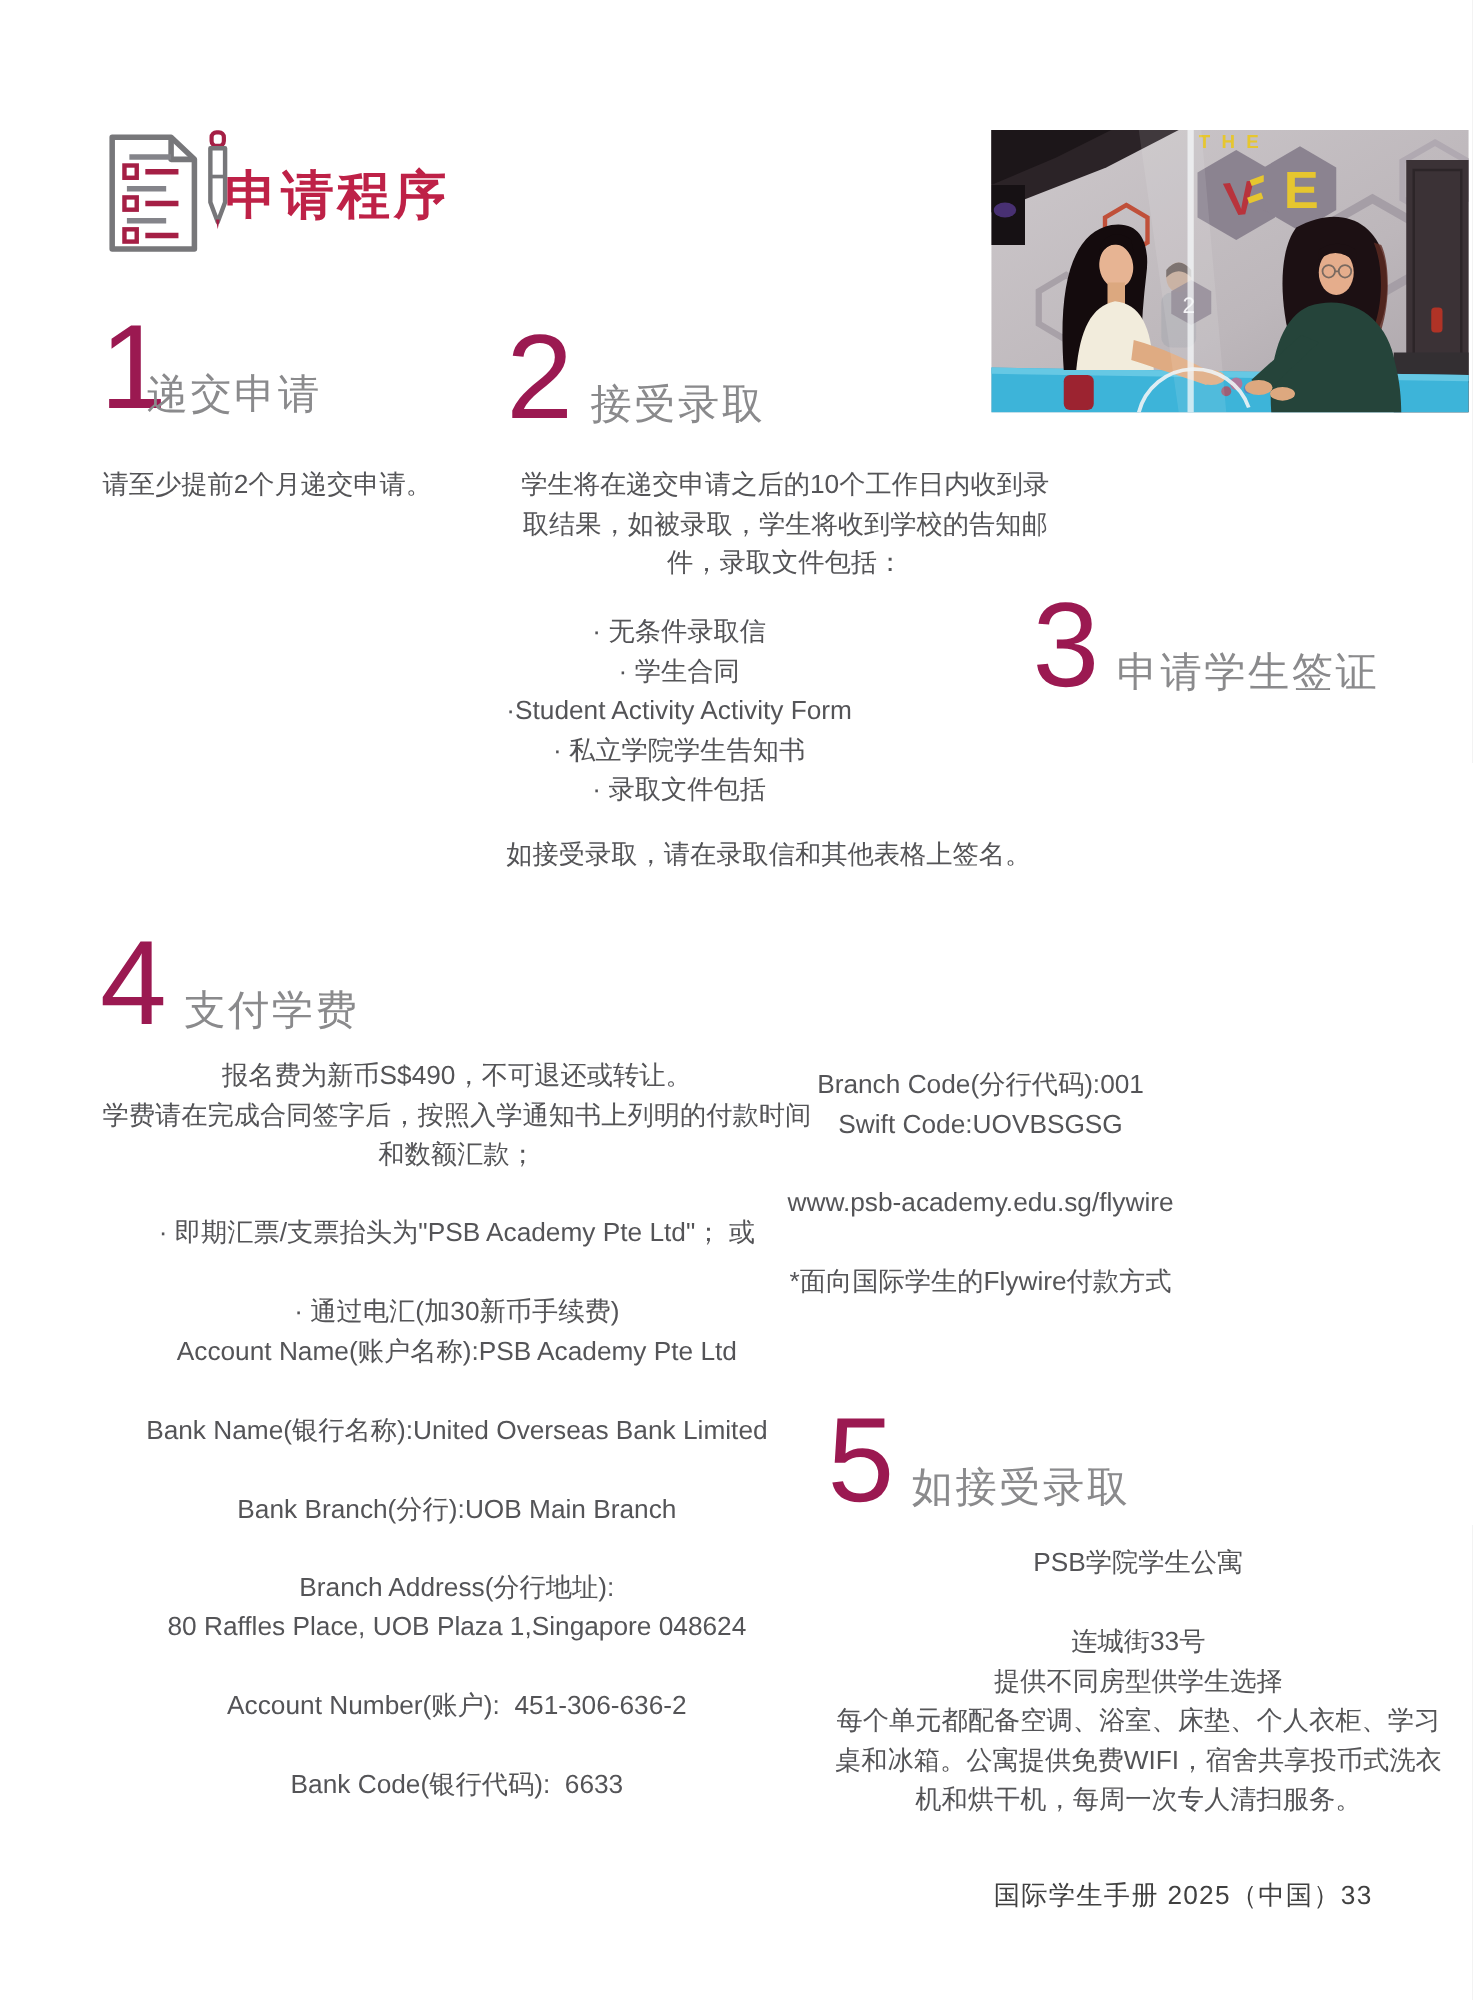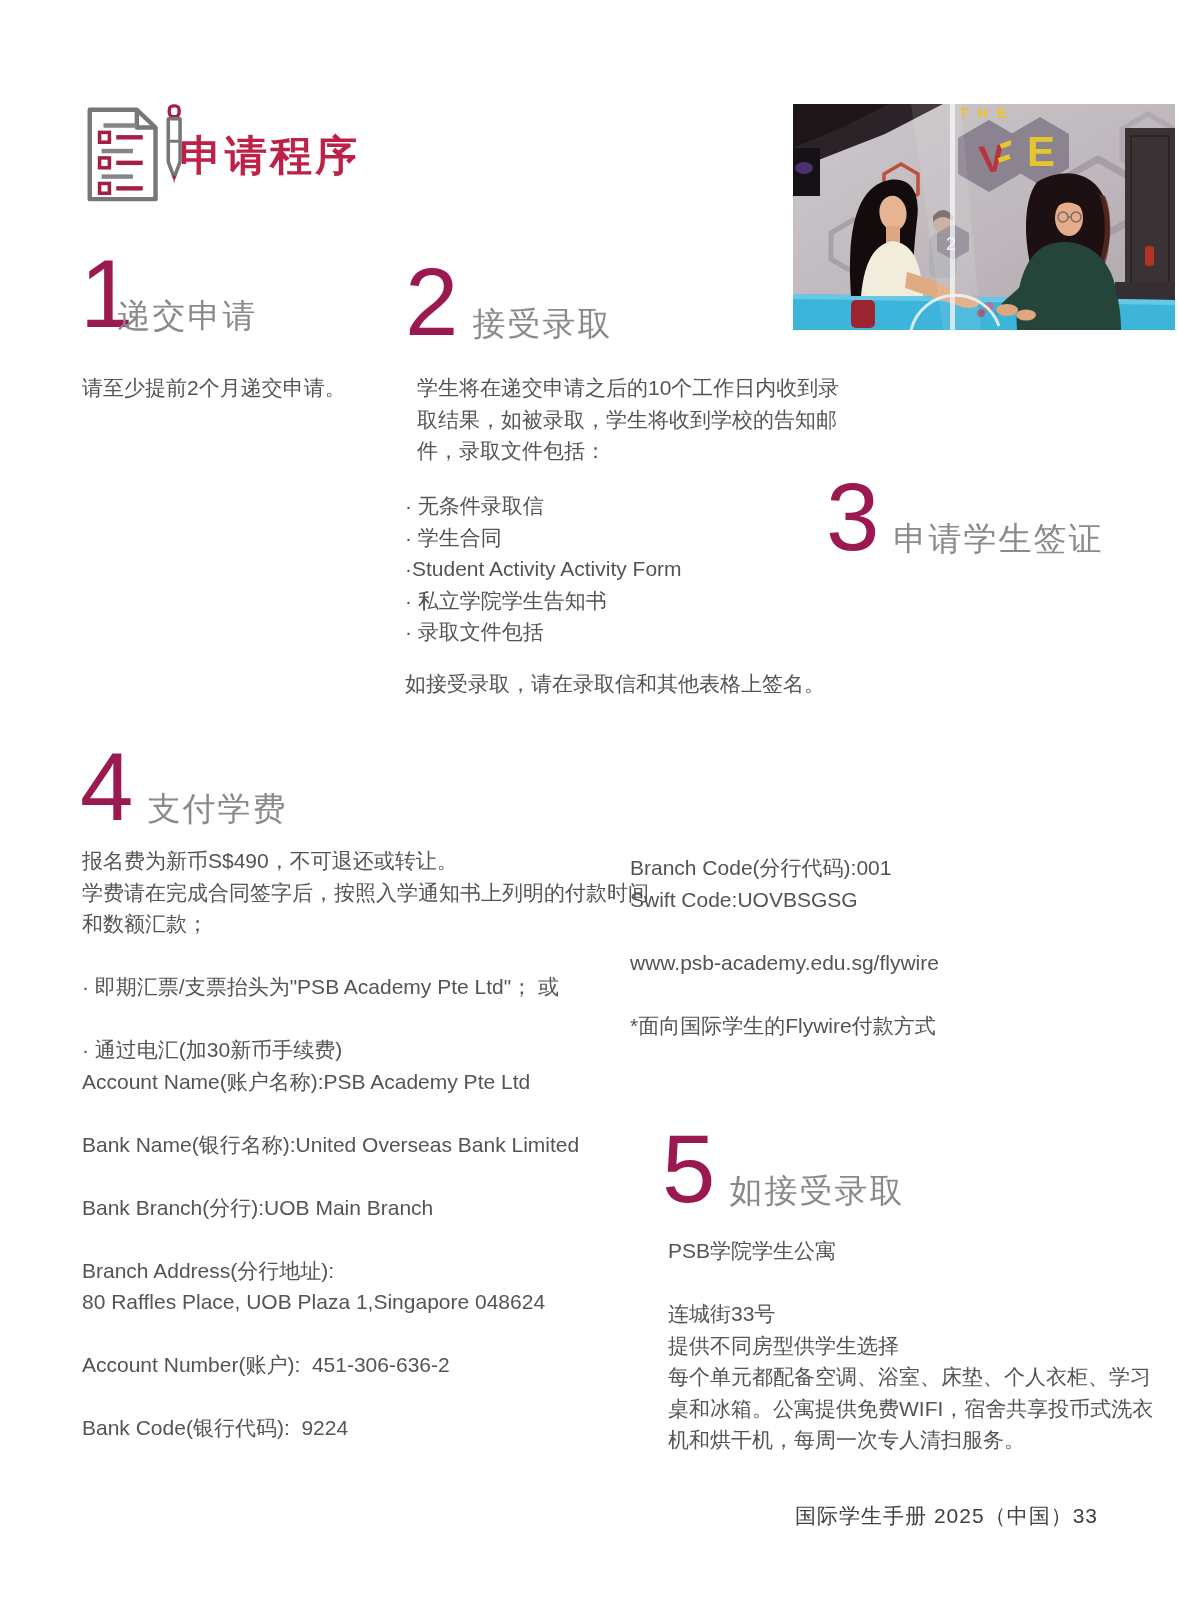--- a/index.html
+++ b/index.html
@@ -26,21 +26,21 @@
   .step-num{
     font-size:96px;line-height:96px;font-weight:400;
     color:var(--num-maroon);
   }
   .step-title{
     font-size:33px;color:var(--head-gray);letter-spacing:2px;margin-left:14px;
   }
   .step-title.tight{margin-left:-16px;}
   
   .txt{font-size:21px;line-height:31.5px;color:var(--body-gray);}
-  .line{min-height:31.5px;white-space:pre;}
+  .line{min-height:31.5px;white-space:pre;text-align:center;}
   .blank{min-height:31.5px;}
   .footer{font-size:21px;color:#404040;letter-spacing:1px;}
   svg text{font-family:"Liberation Sans","DejaVu Sans",sans-serif;}
 </style>
 </head>
 <body>
 
 <div class="page">
 
   <div class="abs" style="left:76px;top:100px;width:108px;height:108px;">
@@ -205,21 +205,21 @@
       <div class="line blank"></div>
       <div class="line">Bank Name(银行名称):United Overseas Bank Limited</div>
       <div class="line blank"></div>
       <div class="line">Bank Branch(分行):UOB Main Branch</div>
       <div class="line blank"></div>
       <div class="line">Branch Address(分行地址):</div>
       <div class="line">80 Raffles Place, UOB Plaza 1,Singapore 048624</div>
       <div class="line blank"></div>
       <div class="line">Account Number(账户):  451-306-636-2</div>
       <div class="line blank"></div>
-      <div class="line">Bank Code(银行代码):  9224</div>
+      <div class="line">Bank Code(银行代码):  6633</div>
     </div>
   <div class="abs txt" style="left:630px;top:852px;">
       <div class="line">Branch Code(分行代码):001</div>
       <div class="line">Swift Code:UOVBSGSG</div>
       <div class="line blank"></div>
       <div class="line">www.psb-academy.edu.sg/flywire</div>
       <div class="line blank"></div>
       <div class="line">*面向国际学生的Flywire付款方式</div>
     </div>
 

